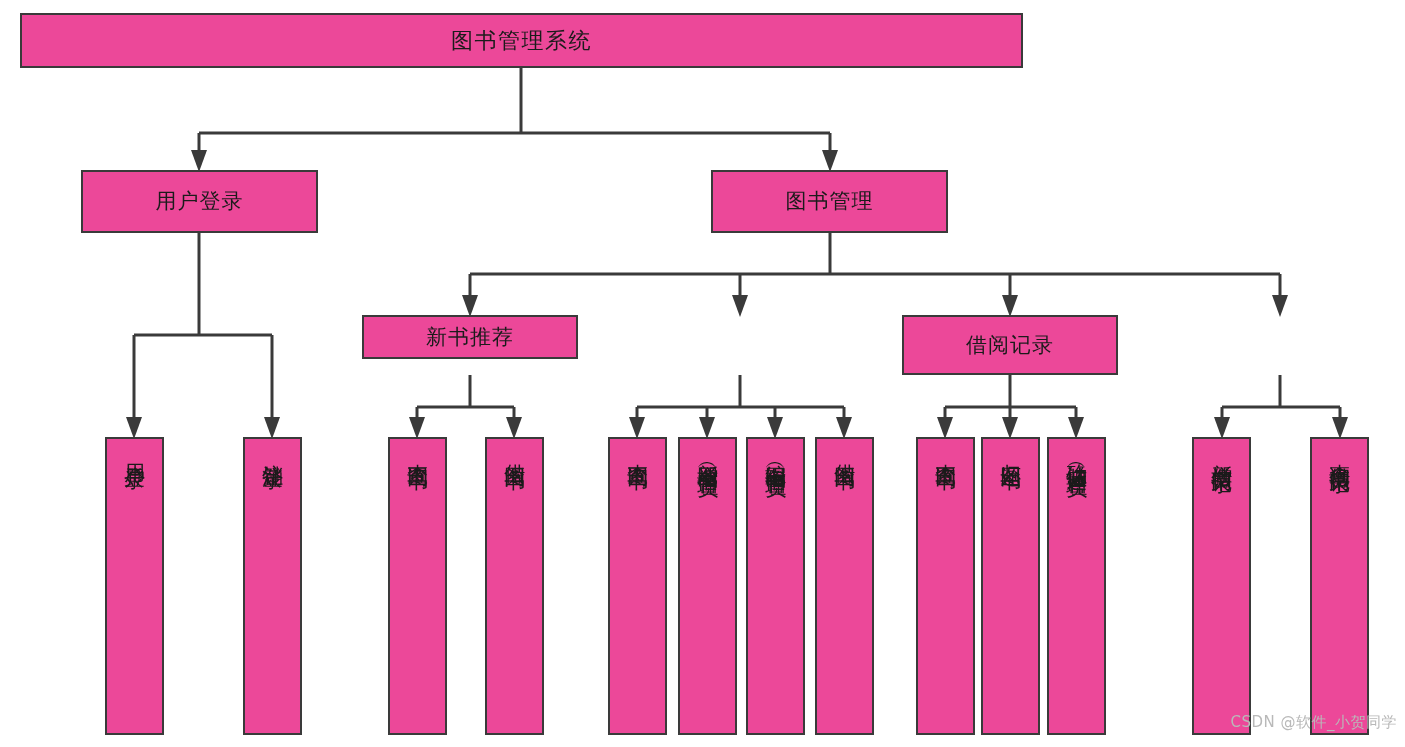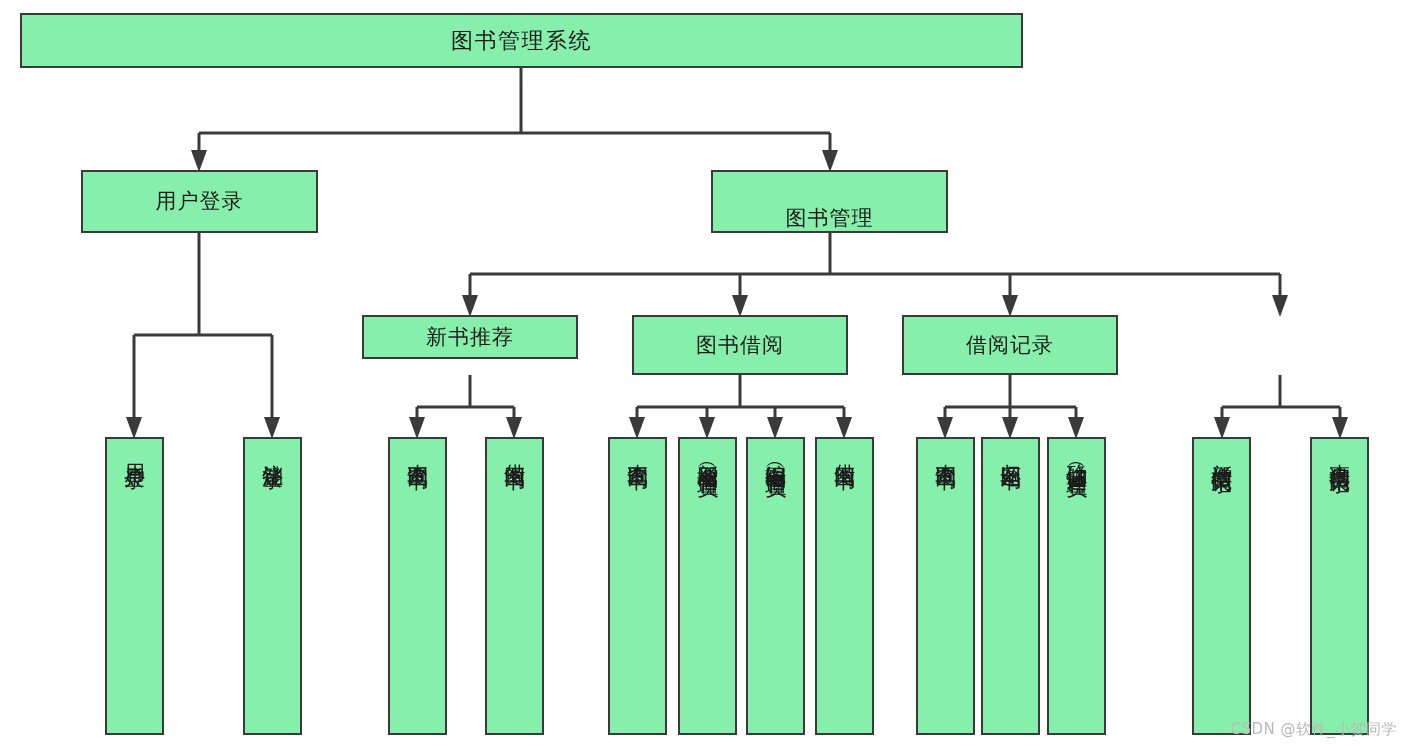--- a/index.html
+++ b/index.html
@@ -11,21 +11,21 @@
     position:relative;overflow:hidden;
   }
   #diagram-root{position:absolute;left:0;top:0;width:1405px;height:747px;}
 
   
   #connector-layer{position:absolute;left:0;top:0;width:1405px;height:747px;}
 
   .node{
     position:absolute;
     box-sizing:border-box;
-    background:#86efac;
+    background:#ec4899;
     border:2px solid #3a3a3a;
     display:flex;
     align-items:center;
     justify-content:center;
     color:#1b1b1b;
     z-index:2;
   }
   .node-label{
     display:block;
     text-align:center;
@@ -48,21 +48,21 @@
     writing-mode:vertical-rl;
     text-orientation:upright;
     font-size:21px;
     line-height:1.06;
     letter-spacing:2px;
     white-space:nowrap;
   }
 
   #watermark{
     position:absolute;
-    right:8px;bottom:8px;
+    right:8px;bottom:15px;
     font-size:15px;
     color:#b9b9b9;
     letter-spacing:0.5px;
     z-index:3;
     white-space:nowrap;
   }
 </style>
 </head>
 <body>
 
@@ -143,31 +143,28 @@
   </svg>
 
   <div class="node h level-root" style="left:20px;top:13px;width:1003px;height:55px;">
     <span class="node-label">图书管理系统</span>
   </div>
 
   <div class="node h" style="left:81px;top:170px;width:237px;height:63px;">
     <span class="node-label">用户登录</span>
   </div>
 
-  <div class="node h" style="left:711px;top:170px;width:237px;height:63px;align-items:flex-end;">
+  <div class="node h" style="left:711px;top:170px;width:237px;height:63px;">
     <span class="node-label">图书管理</span>
   </div>
 
   <div class="node h" style="left:362px;top:315px;width:216px;height:44px;">
     <span class="node-label">新书推荐</span>
   </div>
 
-  <div class="node h" style="left:632px;top:315px;width:216px;height:60px;">
-    <span class="node-label">图书借阅</span>
-  </div>
 
   <div class="node h" style="left:902px;top:315px;width:216px;height:60px;">
     <span class="node-label">借阅记录</span>
   </div>
 
 
   <div class="node v" style="left:105px;top:437px;width:59px;height:298px;">
     <span class="node-label">用户登录</span>
   </div>
   <div class="node v" style="left:243px;top:437px;width:59px;height:298px;">

